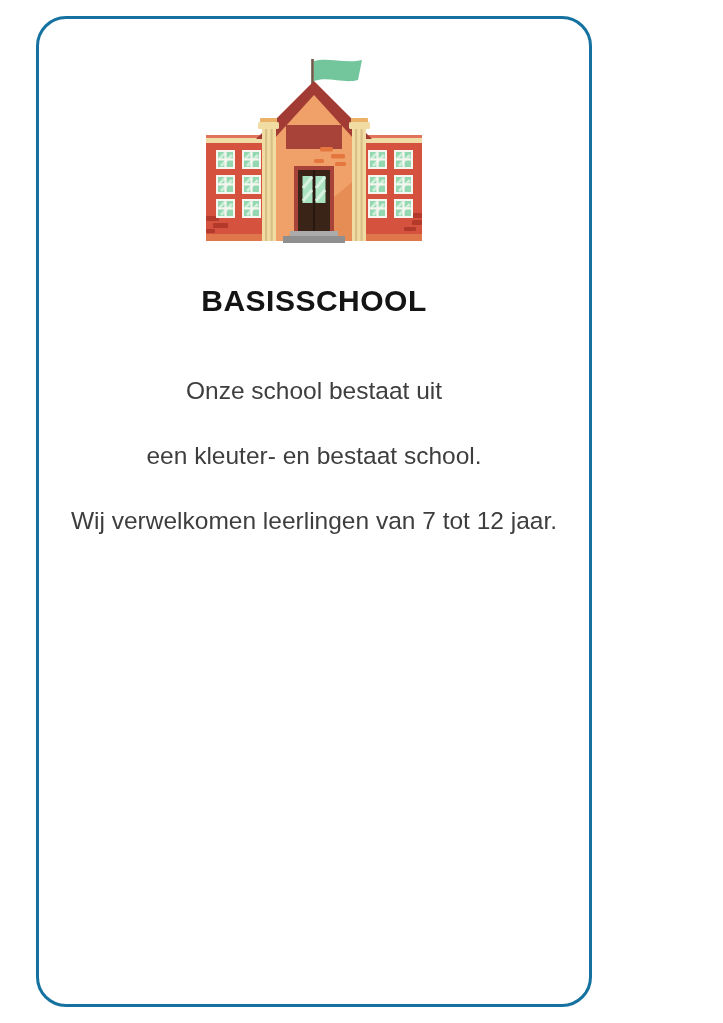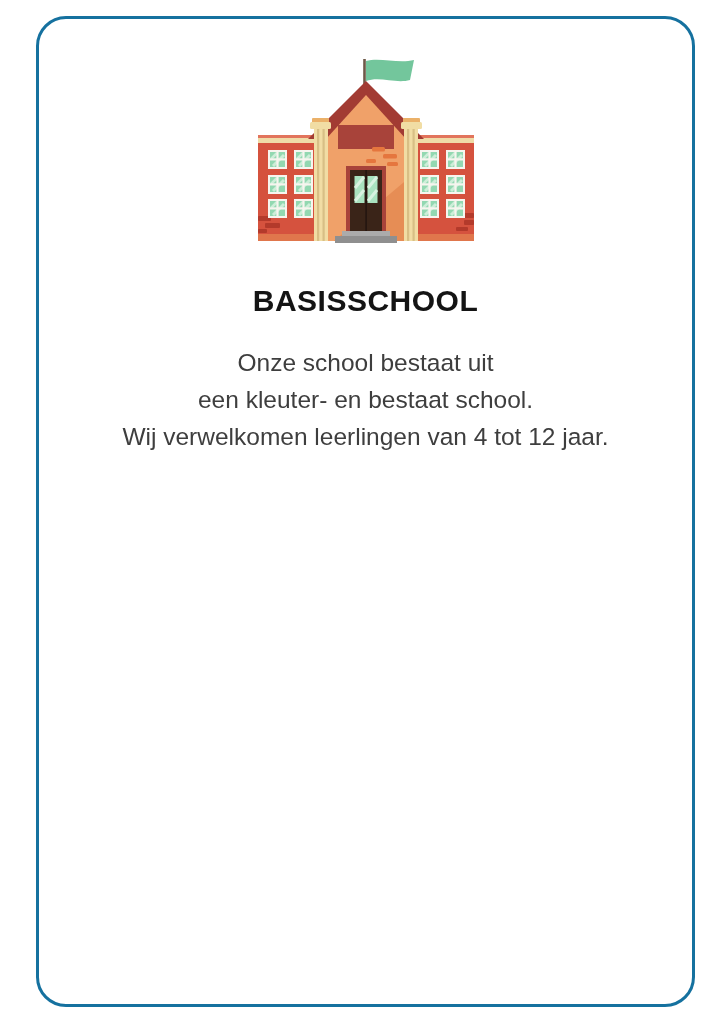--- a/index.html
+++ b/index.html
@@ -8,21 +8,21 @@
     width: 723px;
     height: 1023px;
     background: #ffffff;
     font-family: "Liberation Sans", sans-serif;
     overflow: hidden;
   }
   .card {
     position: absolute;
     left: 36px;
     top: 16px;
-    width: 659px;
+    width: 556px;
     height: 991px;
     box-sizing: border-box;
     border: 3px solid #15719f;
     border-radius: 30px;
     background: #ffffff;
     display: flex;
     flex-direction: column;
     align-items: center;
     padding-top: 36px;
   }
@@ -41,21 +41,21 @@
     text-align: center;
   }
   .intro {
     margin-top: 27px;
     font-size: 24.5px;
     line-height: 37px;
     font-weight: 300;
     color: #3e3e3e;
     text-align: center;
   }
-  .intro-line { display: block; }
+  .intro-line { display: block; margin-top: 28px; }
 </style>
 </head>
 <body>
 
 <div class="card" style="border-color: rgb(21, 113, 159); background: rgb(255, 255, 255);">
 
   <svg class="building-svg" viewBox="0 0 220 190" xmlns="http://www.w3.org/2000/svg" aria-hidden="true">
     <defs>
       <g id="win">
         <rect x="0" y="0" width="19" height="19" fill="#f7f5ef"></rect>
@@ -146,16 +146,16 @@
       <rect x="86" y="176" width="48" height="6" fill="#ababab"></rect>
       <rect x="79" y="181" width="62" height="7" fill="#8f8f8f"></rect>
     </g>
   </svg>
 
   <h1 class="page-title">BASISSCHOOL</h1>
 
   <p class="intro">
     <span class="intro-line">Onze school bestaat uit</span>
     <span class="intro-line">een kleuter- en bestaat school.</span>
-    <span class="intro-line">Wij verwelkomen leerlingen van 4 tot 12 jaar.</span>
+    <span class="intro-line">Wij verwelkomen leerlingen van 7 tot 12 jaar.</span>
   </p>
 
 </div>
 
 </body></html>

